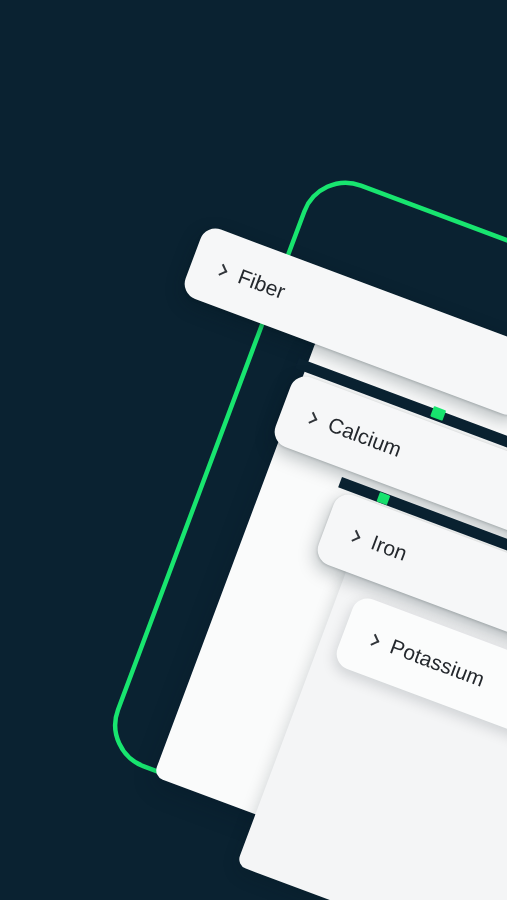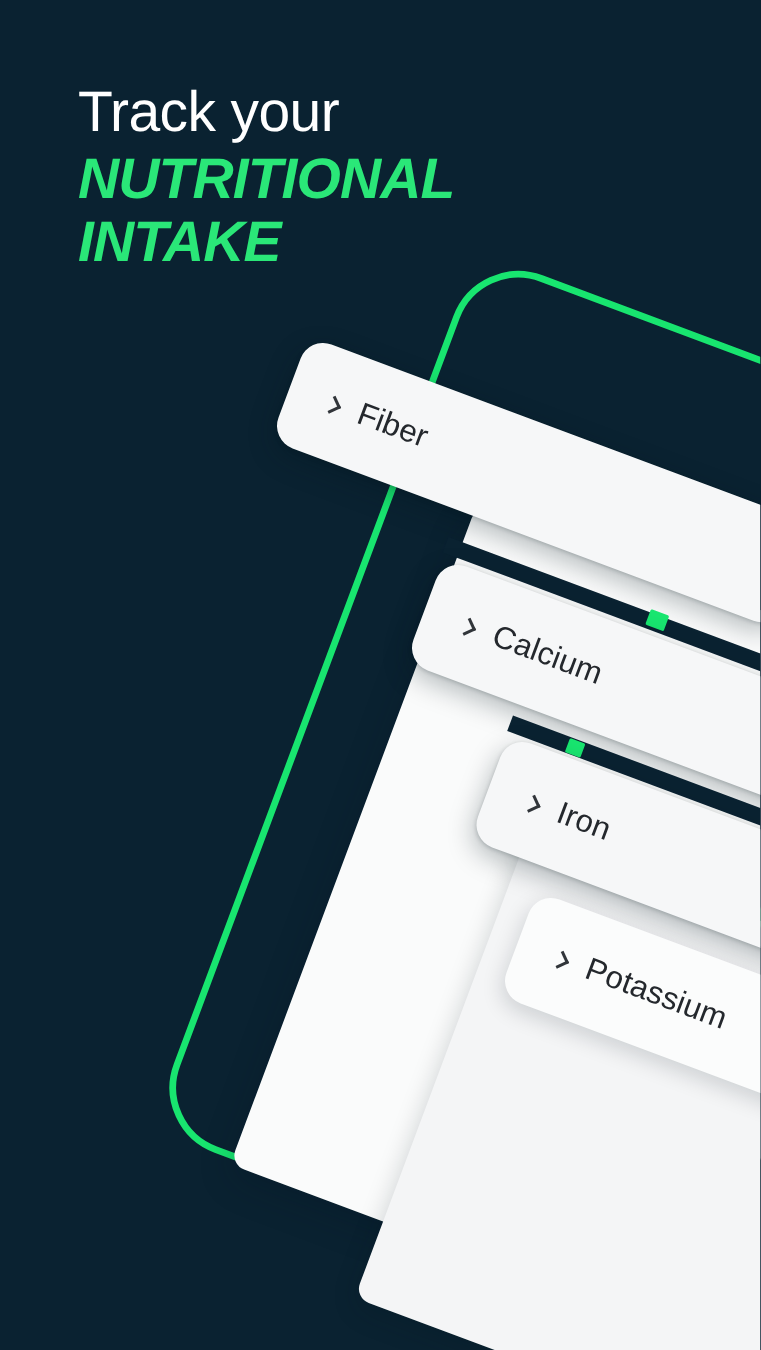--- a/index.html
+++ b/index.html
@@ -186,19 +186,14 @@
   <div class="card card-iron">
     <span class="chev"></span>
     <span class="label">Iron</span>
   </div>
 
   <div class="card card-potassium">
     <span class="chev"></span>
     <span class="label">Potassium</span>
   </div>
 
-  <div class="headline">
-    <span class="l1">Track your</span>
-    <span class="l2">NUTRITIONAL</span>
-    <span class="l3">INTAKE</span>
-  </div>
 
 </div>
 
 </body></html>

